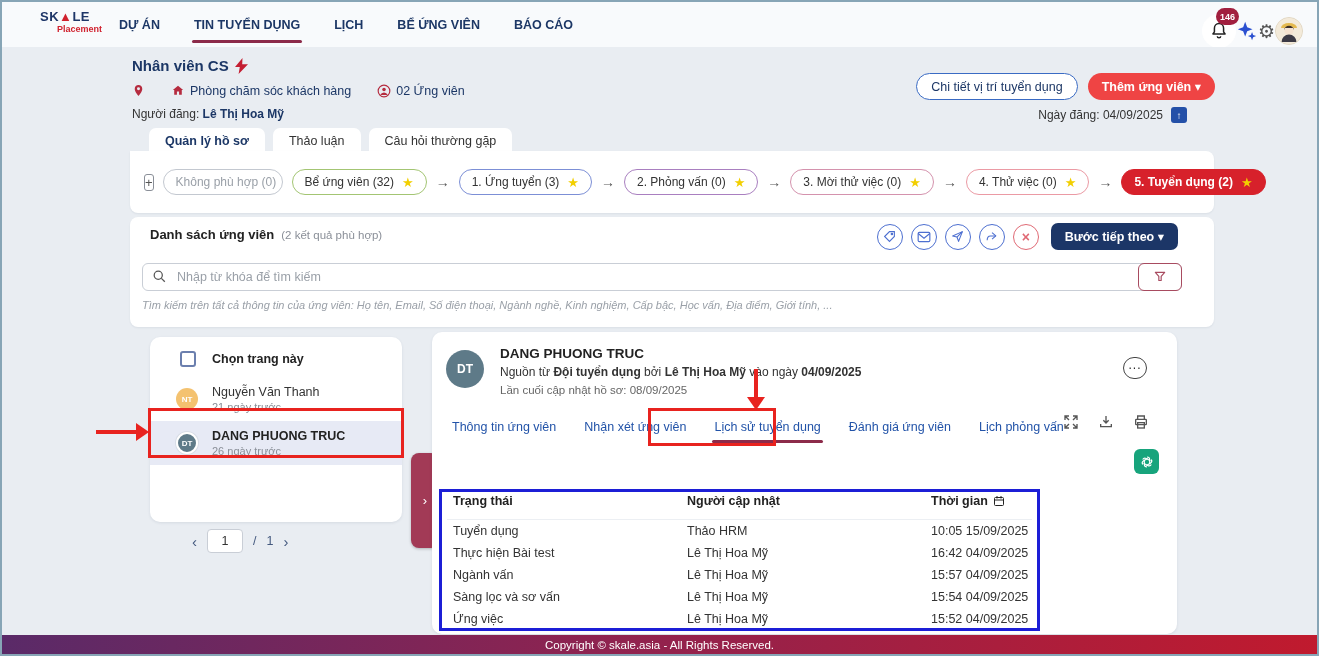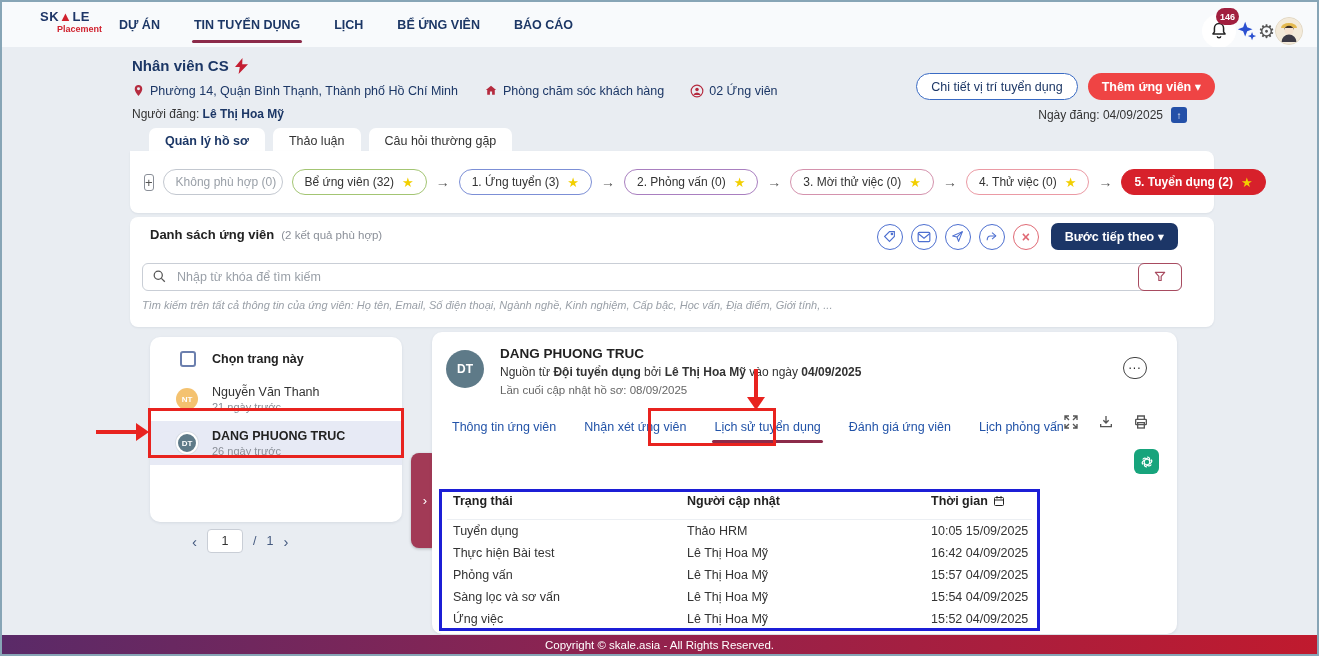--- a/index.html
+++ b/index.html
@@ -196,21 +196,20 @@
           </svg>
       </span>
     </div>
     <div class="job-meta">
       <div class="meta-item">
         <span>
           <svg width="13" height="15" viewBox="0 0 24 24" fill="#b52b3f">
               <path d="M12 2C8 2 5 5 5 9c0 5 7 13 7 13s7-8 7-13c0-4-3-7-7-7Zm0 9.5A2.5 2.5 0 1 1 12 6a2.5 2.5 0 0 1 0 5.5Z"></path>
             </svg>
         </span>
-        <span>Phường 14, Quận Bình Thạnh, Thành phố Hồ Chí Minh</span>
       </div>
       <div class="meta-item">
         <span>
           <svg width="14" height="13" viewBox="0 0 24 24" fill="#b52b3f">
               <path d="M12 3 2.5 11H5v9h5v-6h4v6h5v-9h2.5Z"></path>
             </svg>
         </span>
         <span>Phòng chăm sóc khách hàng</span>
       </div>
       <div class="meta-item">
@@ -440,21 +439,21 @@
       <span class="h-c1">Tuyển dụng</span>
       <span class="h-c2">Thảo HRM</span>
       <span class="h-c3">10:05 15/09/2025</span>
     </div>
     <div class="h-row" style="top:56px">
       <span class="h-c1">Thực hiện Bài test</span>
       <span class="h-c2">Lê Thị Hoa Mỹ</span>
       <span class="h-c3">16:42 04/09/2025</span>
     </div>
     <div class="h-row" style="top:78px">
-      <span class="h-c1">Phỏng vấn</span>
+      <span class="h-c1">Ngành vấn</span>
       <span class="h-c2">Lê Thị Hoa Mỹ</span>
       <span class="h-c3">15:57 04/09/2025</span>
     </div>
     <div class="h-row" style="top:100px">
       <span class="h-c1">Sàng lọc và sơ vấn</span>
       <span class="h-c2">Lê Thị Hoa Mỹ</span>
       <span class="h-c3">15:54 04/09/2025</span>
     </div>
     <div class="h-row" style="top:122px">
       <span class="h-c1">Ứng việc</span>

